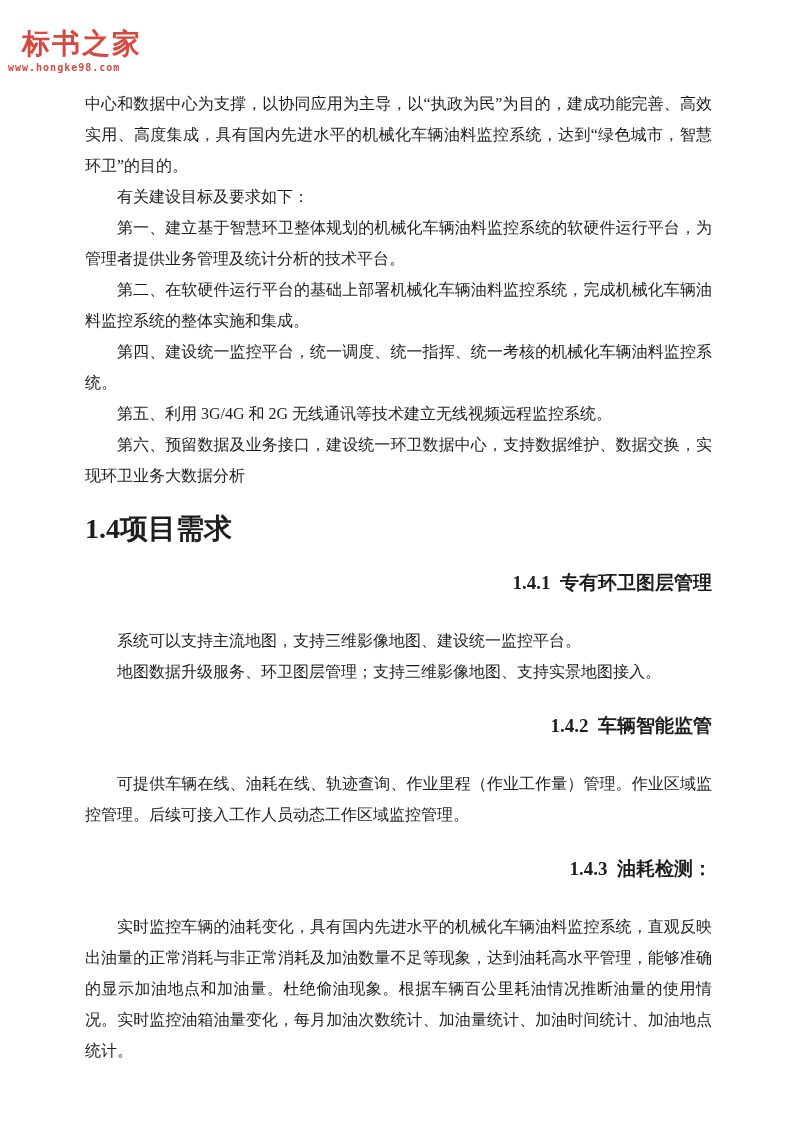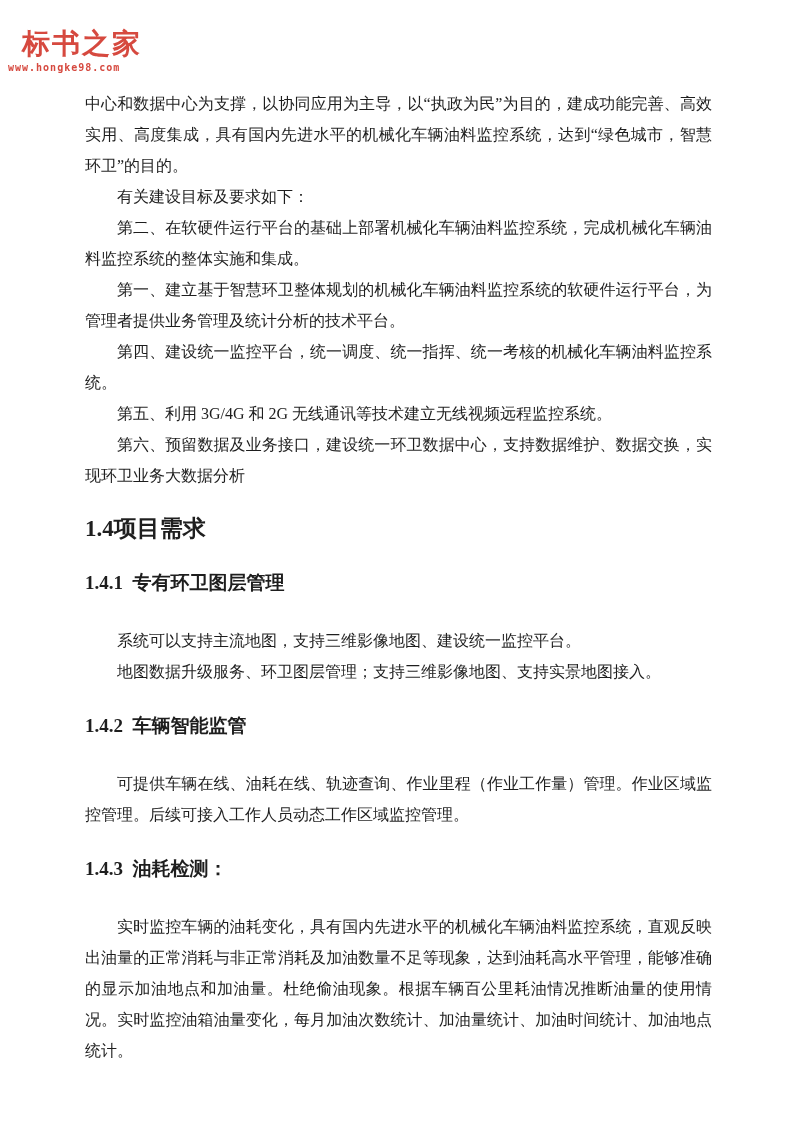--- a/index.html
+++ b/index.html
@@ -46,49 +46,50 @@
   }
   .content p {
     margin: 0;
     font-size: 16px;
     line-height: 31px;
     text-align: justify;
     text-justify: inter-ideograph;
   }
   .content p.indent { text-indent: 2em; }
   .content h1 {
-    font-size: 23px;
+    font-size: 28px;
     line-height: 28px;
     font-weight: bold;
     margin: 24px 0 27px 0;
     white-space: pre-wrap;
   }
   .content h2 {
     font-size: 19px;
     line-height: 26px;
     font-weight: bold;
     margin: 26px 0 29px 0;
     white-space: pre-wrap;
+    text-align: right;
   }
 </style>
 </head>
 <body>
 
 <div class="page">
 
   <div class="logo">
     <div class="logo-brand">标书之家</div>
     <div class="logo-url">www.hongke98.com</div>
   </div>
 
   <div class="content">
     <p class="body">中心和数据中心为支撑，以协同应用为主导，以“执政为民”为目的，建成功能完善、高效实用、高度集成，具有国内先进水平的机械化车辆油料监控系统，达到“绿色城市，智慧环卫”的目的。</p>
     <p class="indent">有关建设目标及要求如下：</p>
+    <p class="indent">第一、建立基于智慧环卫整体规划的机械化车辆油料监控系统的软硬件运行平台，为管理者提供业务管理及统计分析的技术平台。</p>
     <p class="indent">第二、在软硬件运行平台的基础上部署机械化车辆油料监控系统，完成机械化车辆油料监控系统的整体实施和集成。</p>
-    <p class="indent">第一、建立基于智慧环卫整体规划的机械化车辆油料监控系统的软硬件运行平台，为管理者提供业务管理及统计分析的技术平台。</p>
     <p class="indent">第四、建设统一监控平台，统一调度、统一指挥、统一考核的机械化车辆油料监控系统。</p>
     <p class="indent">第五、利用 3G/4G 和 2G 无线通讯等技术建立无线视频远程监控系统。</p>
     <p class="indent">第六、预留数据及业务接口，建设统一环卫数据中心，支持数据维护、数据交换，实现环卫业务大数据分析</p>
 
     <h1>1.4项目需求</h1>
 
     <h2>1.4.1  专有环卫图层管理</h2>
     <p class="indent">系统可以支持主流地图，支持三维影像地图、建设统一监控平台。</p>
     <p class="indent">地图数据升级服务、环卫图层管理；支持三维影像地图、支持实景地图接入。</p>
 

